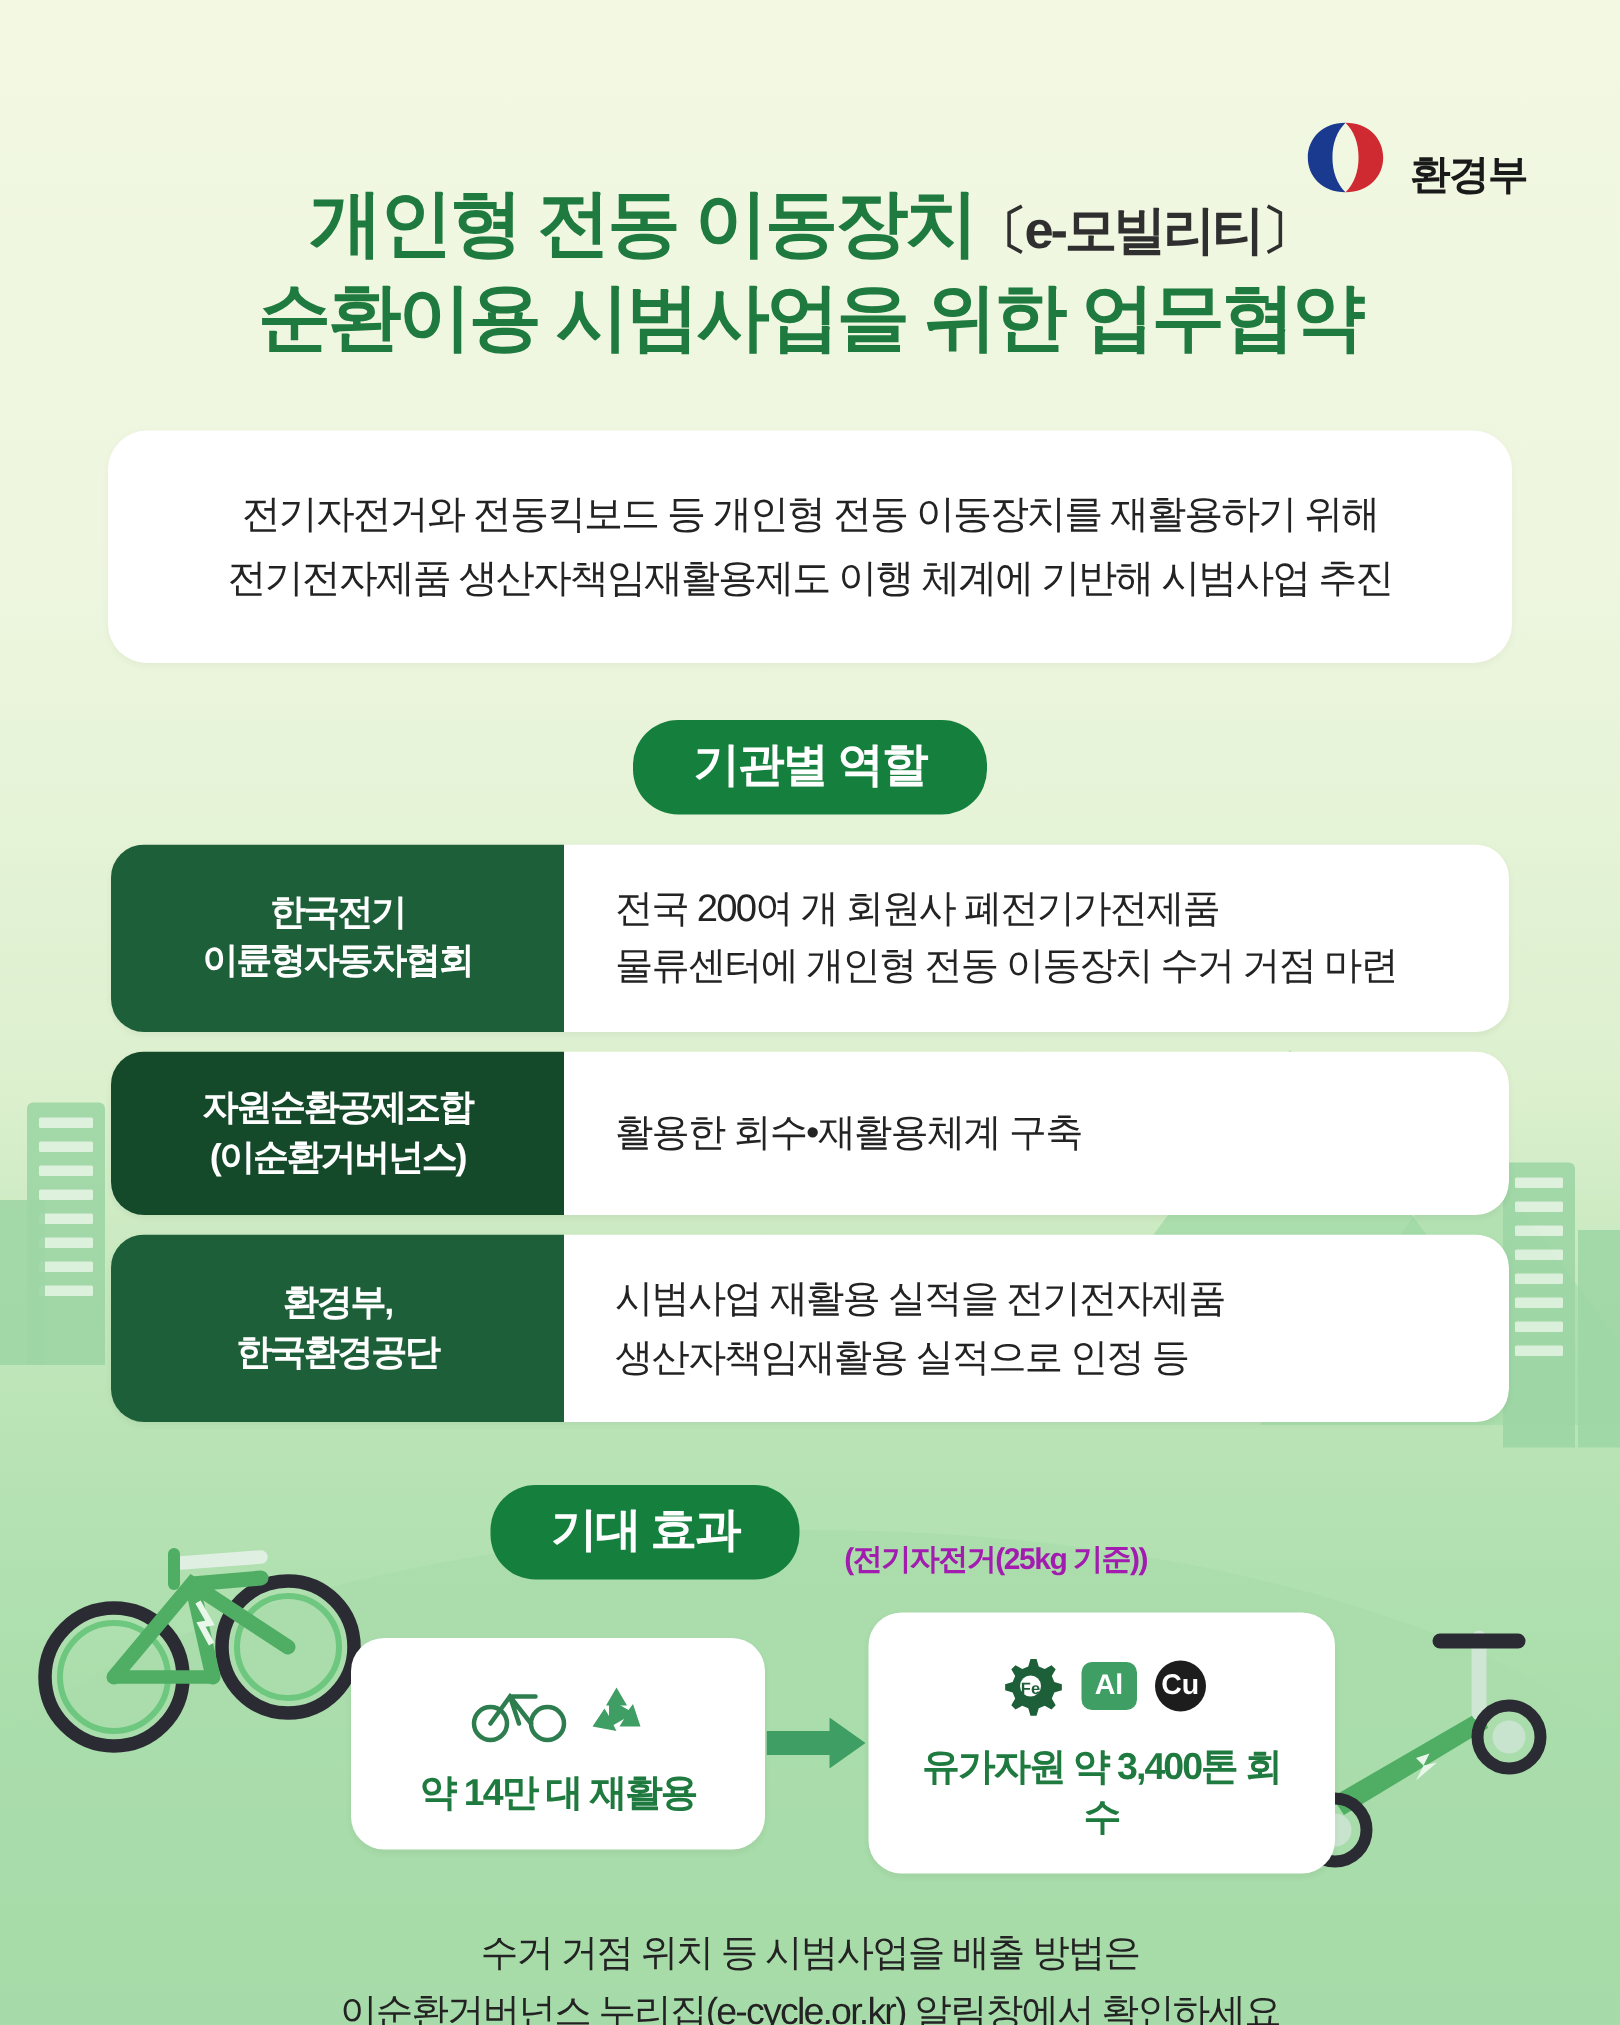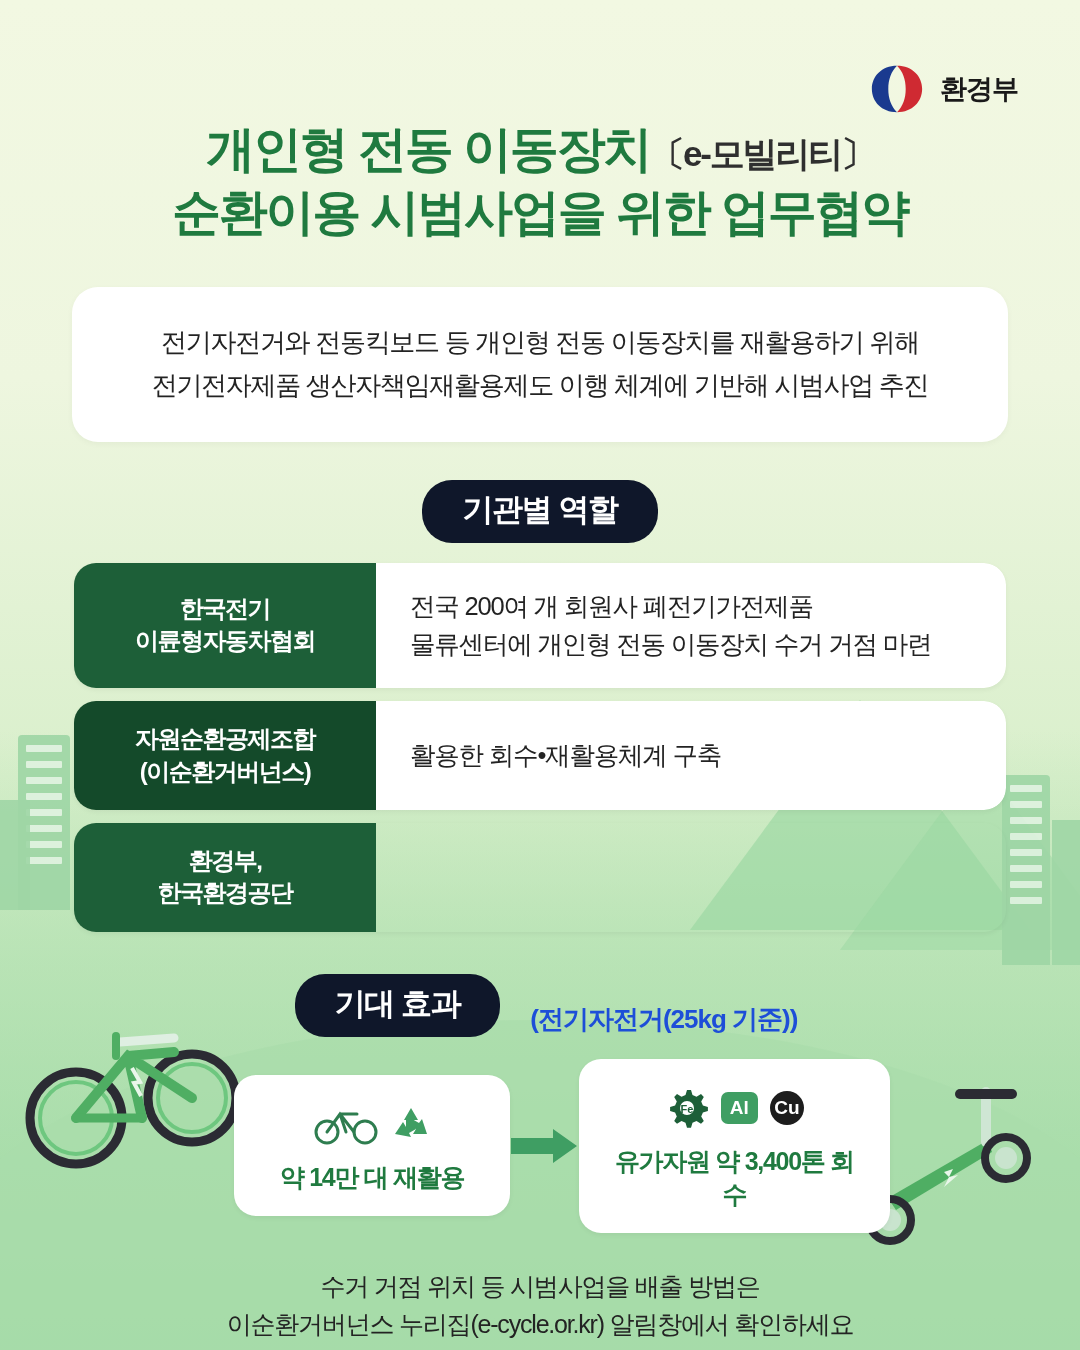--- a/index.html
+++ b/index.html
@@ -71,22 +71,22 @@
     border-right: 170px solid transparent;
     border-bottom: 230px solid #9ad7a2;
     opacity: .65;
   }
   .tri-a { left: 690px; top: 700px; }
   .tri-b { left: 840px; top: 760px; border-left-width: 140px; border-right-width: 140px; border-bottom-width: 190px; opacity:.5;}
 
   
   .ministry {
     position: absolute;
-    top: 60px; right: 62px;
-    display: flex; align-items: center; gap: 14px;
+    top: 76px; right: 62px;
+    display: flex; align-items: flex-end; gap: 14px;
     z-index: 4;
   }
   .ministry-mark { width: 58px; height: 58px; }
   .ministry-name {
     font-size: 27px; font-weight: bold; color: #1a1a1a; letter-spacing: -1px;
   }
 
   .title-wrap {
     position: relative; z-index: 3;
     text-align: center;
@@ -123,21 +123,21 @@
     letter-spacing: -1.3px;
     line-height: 1.62;
     font-weight: 500;
   }
 
   
   .pill {
     position: relative; z-index: 3;
     margin: 38px auto 0 auto;
     width: fit-content;
-    background: #0f172a;
+    background: #15803d;
     color: #ffffff;
     font-size: 31px;
     font-weight: bold;
     letter-spacing: -1.4px;
     padding: 9px 40px 12px 40px;
     border-radius: 30px;
   }
 
   
   .roles {
@@ -188,22 +188,22 @@
   .effect-head {
     position: relative; z-index: 3;
     margin-top: 42px;
     display: flex;
     align-items: flex-end;
     justify-content: center;
     gap: 30px;
     padding-left: 12px;
   }
   .effect-note {
-    font-size: 26px;
-    color: #1d4ed8;
+    font-size: 20px;
+    color: #a21caf;
     font-weight: bold;
     letter-spacing: -1px;
   }
   .effect-row {
     position: relative; z-index: 3;
     margin: 22px auto 0 auto;
     width: 700px;
     display: flex;
     align-items: center;
     justify-content: center;
@@ -341,20 +341,24 @@
       <span>활용한 회수•재활용체계 구축</span>
     </div>
   </div>
 
   <div class="role-row">
     <div class="role-label">
       <span>
         <span>환경부,</span><br>
         <span>한국환경공단</span>
       </span>
+    </div>
+    <div class="role-desc">
+      <span>시범사업 재활용 실적을 전기전자제품</span>
+      <span>생산자책임재활용 실적으로 인정 등</span>
     </div>
   </div>
 </div>
 
 <div class="effect-head">
   <div class="pill" style="margin:0;">기대 효과</div>
   <div class="effect-note">(전기자전거(25kg 기준))</div>
 </div>
 
 <div class="effect-row">

